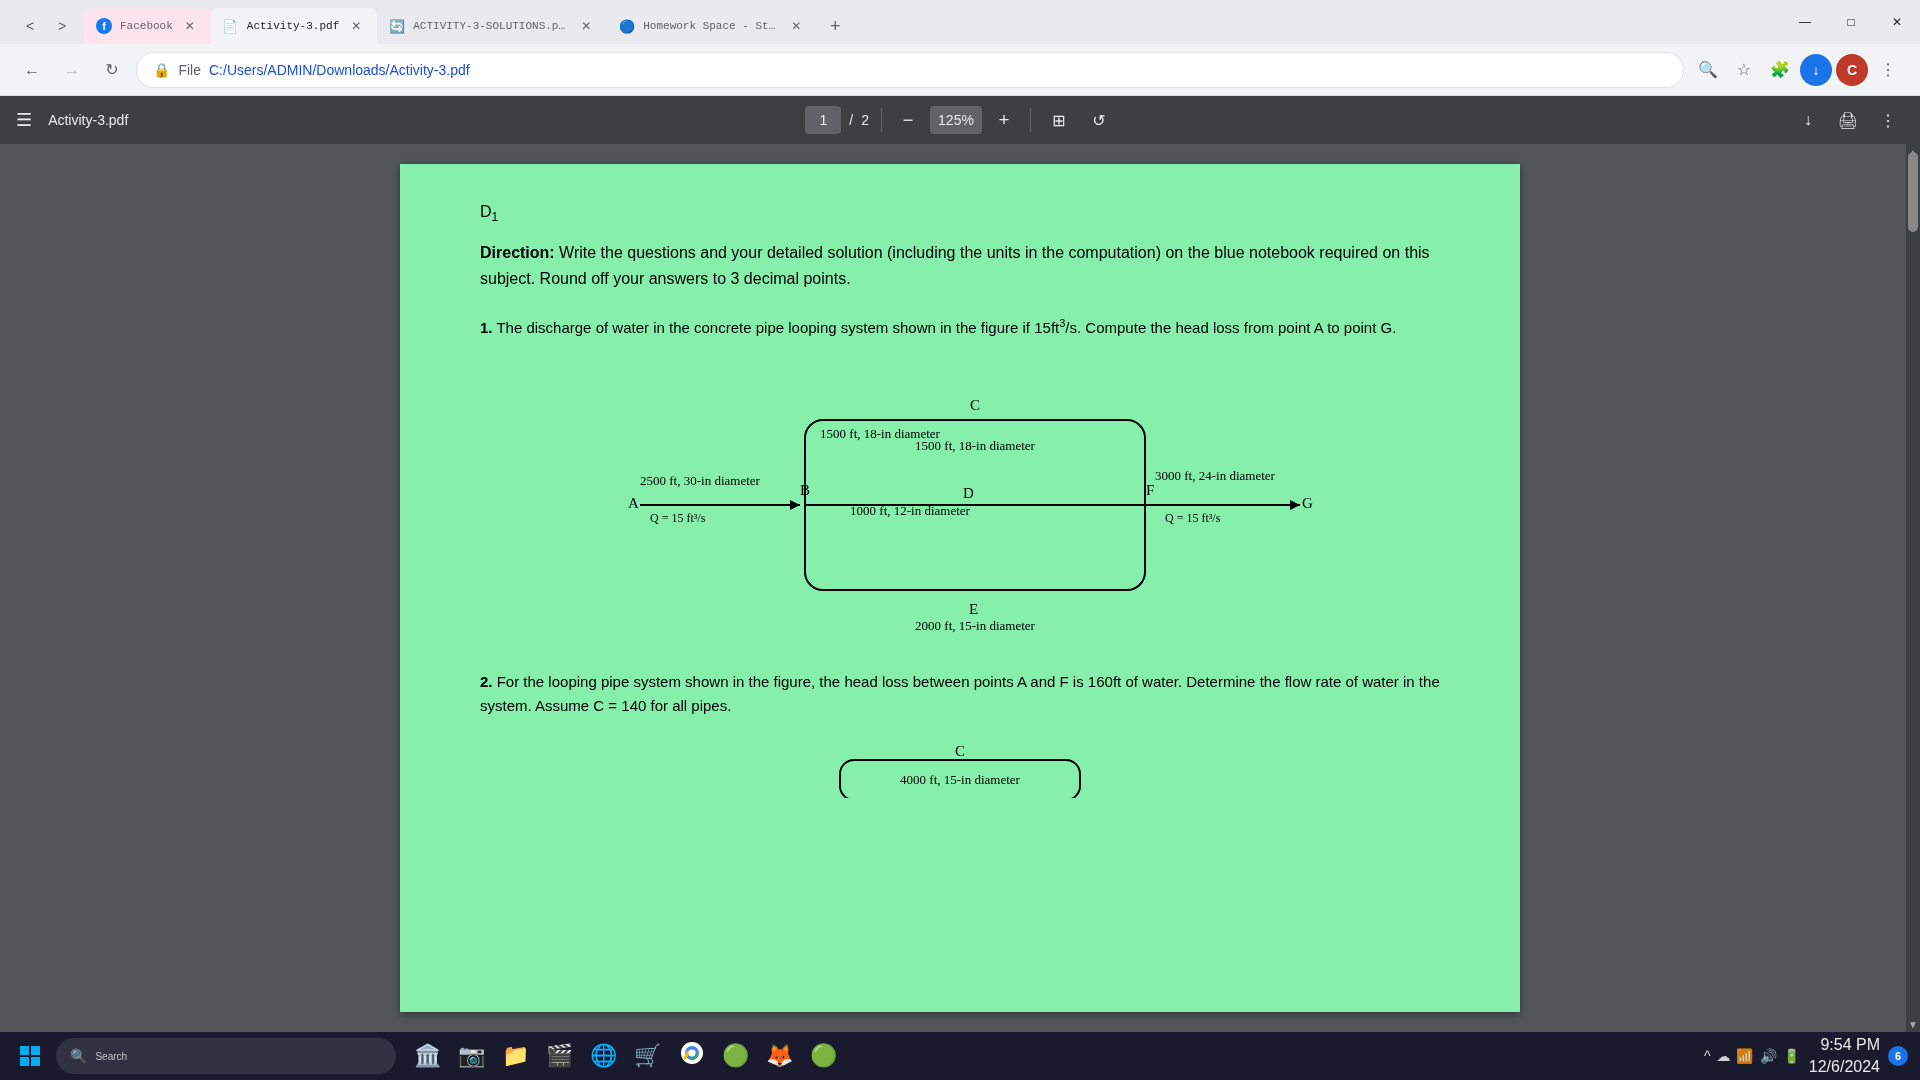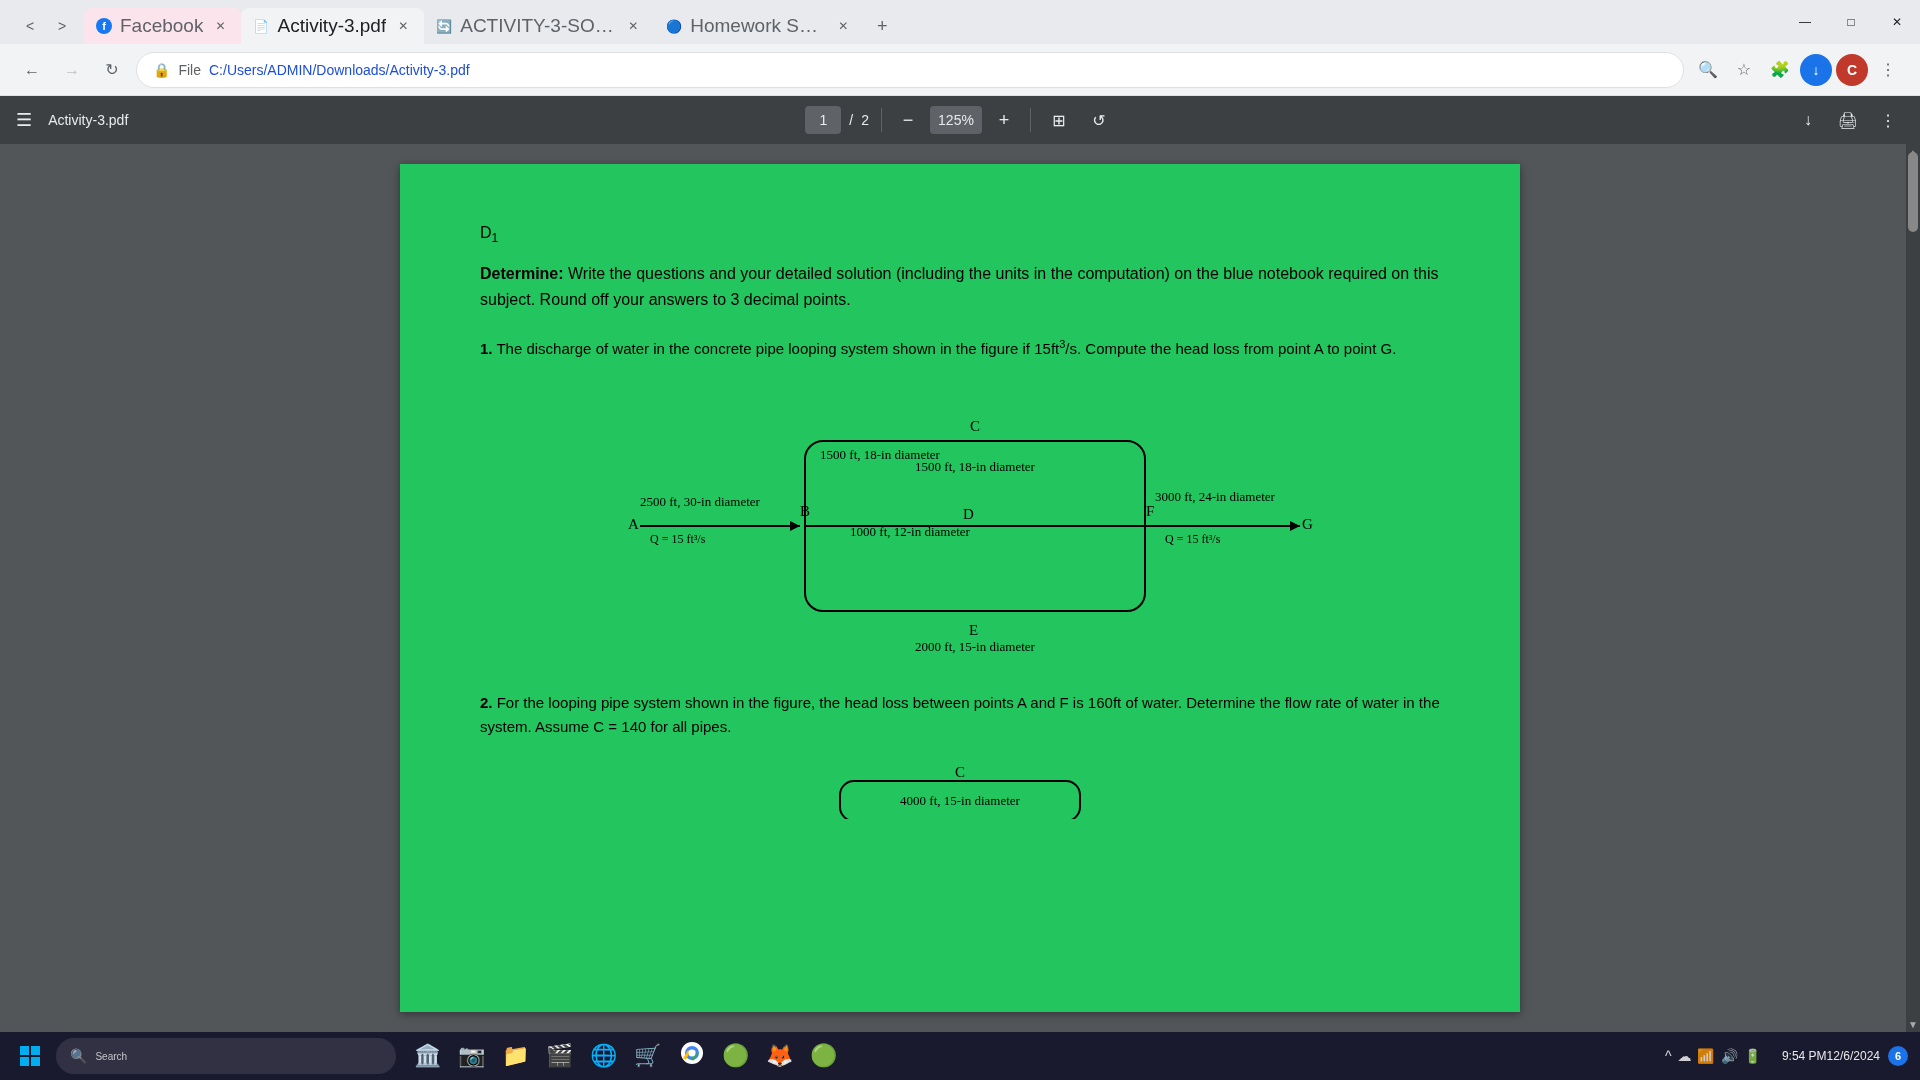--- a/index.html
+++ b/index.html
@@ -31,21 +31,21 @@
       cursor: pointer;
       position: relative;
       background: #e8eaed;
     }
     .tab.active {
       background: #f1f3f4;
       color: #202124;
       z-index: 2;
     }
     .tab-favicon { width: 16px; height: 16px; border-radius: 2px; flex-shrink: 0; }
-    .tab-title { flex: 1; overflow: hidden; text-overflow: ellipsis; white-space: nowrap; font-size: 19px; }
+    .tab-title { flex: 1; overflow: hidden; text-overflow: ellipsis; white-space: nowrap; font-size: 11px; font-family: Liberation Mono, monospace; }
     .tab-close {
       width: 18px; height: 18px; border-radius: 50%;
       display: flex; align-items: center; justify-content: center;
       font-size: 12px; color: #5f6368; cursor: pointer;
       flex-shrink: 0;
     }
     .new-tab-btn {
       width: 28px; height: 28px; border-radius: 50%;
       display: flex; align-items: center; justify-content: center;
       font-size: 18px; color: #5f6368; cursor: pointer; margin-left: 4px; margin-bottom: 4px;
@@ -184,24 +184,24 @@
     
     .pdf-content {
       flex: 1;
       background: #525659;
       overflow: hidden;
       display: flex;
       justify-content: center;
       position: relative;
     }
     .pdf-page {
-      background: #22c55e;
+      background: #86efac;
       width: 1120px;
       margin: 20px auto;
-      padding: 60px 80px;
+      padding: 39px 80px;
       box-shadow: 0 2px 8px rgba(0,0,0,0.4);
       overflow: hidden;
       position: relative;
     }
     .scrollbar-right {
       position: absolute;
       right: 0;
       top: 0;
       bottom: 0;
       width: 14px;
@@ -293,26 +293,25 @@
     .taskbar-right {
       margin-left: auto;
       display: flex;
       align-items: center;
       gap: 8px;
     }
     .taskbar-sys-icons { display: flex; align-items: center; gap: 6px; }
     .taskbar-sys-icon { color: rgba(255,255,255,0.8); font-size: 14px; cursor: pointer; }
     .taskbar-clock {
       display: flex;
-      flex-direction: row;
+      flex-direction: column;
       align-items: flex-end;
       color: rgba(255,255,255,0.9);
-      font-size: 12px;
+      font-size: 16px;
       line-height: 1.4;
-      margin-left: 12px;
     }
     .taskbar-notif {
       width: 20px; height: 20px;
       background: #1a73e8;
       border-radius: 50%;
       display: flex; align-items: center; justify-content: center;
       color: white; font-size: 11px; font-weight: bold;
     }
 
     
@@ -421,21 +420,21 @@
   </div>
 
   <div class="pdf-content">
     <div class="pdf-page">
 
       <div class="pdf-d1">
         D<sub>1</sub>
       </div>
 
       <div class="pdf-direction">
-        <strong>Determine:</strong><span> Write the questions and your detailed solution (including the units in the computation) on the blue notebook required on this subject. Round off your answers to 3 decimal points.</span>
+        <strong>Direction:</strong><span> Write the questions and your detailed solution (including the units in the computation) on the blue notebook required on this subject. Round off your answers to 3 decimal points.</span>
       </div>
 
       <div class="pdf-problem">
         <strong>1.</strong><span> The discharge of water in the concrete pipe looping system shown in the figure if 15ft<sup>3</sup>/s. Compute the head loss from point A to point G.</span>
       </div>
 
       <div class="pipe-diagram">
         <svg class="diagram-svg" width="760" height="280" viewBox="0 0 760 280">
 
           <line x1="60" y1="145" x2="220" y2="145" stroke="black" stroke-width="2"></line>

